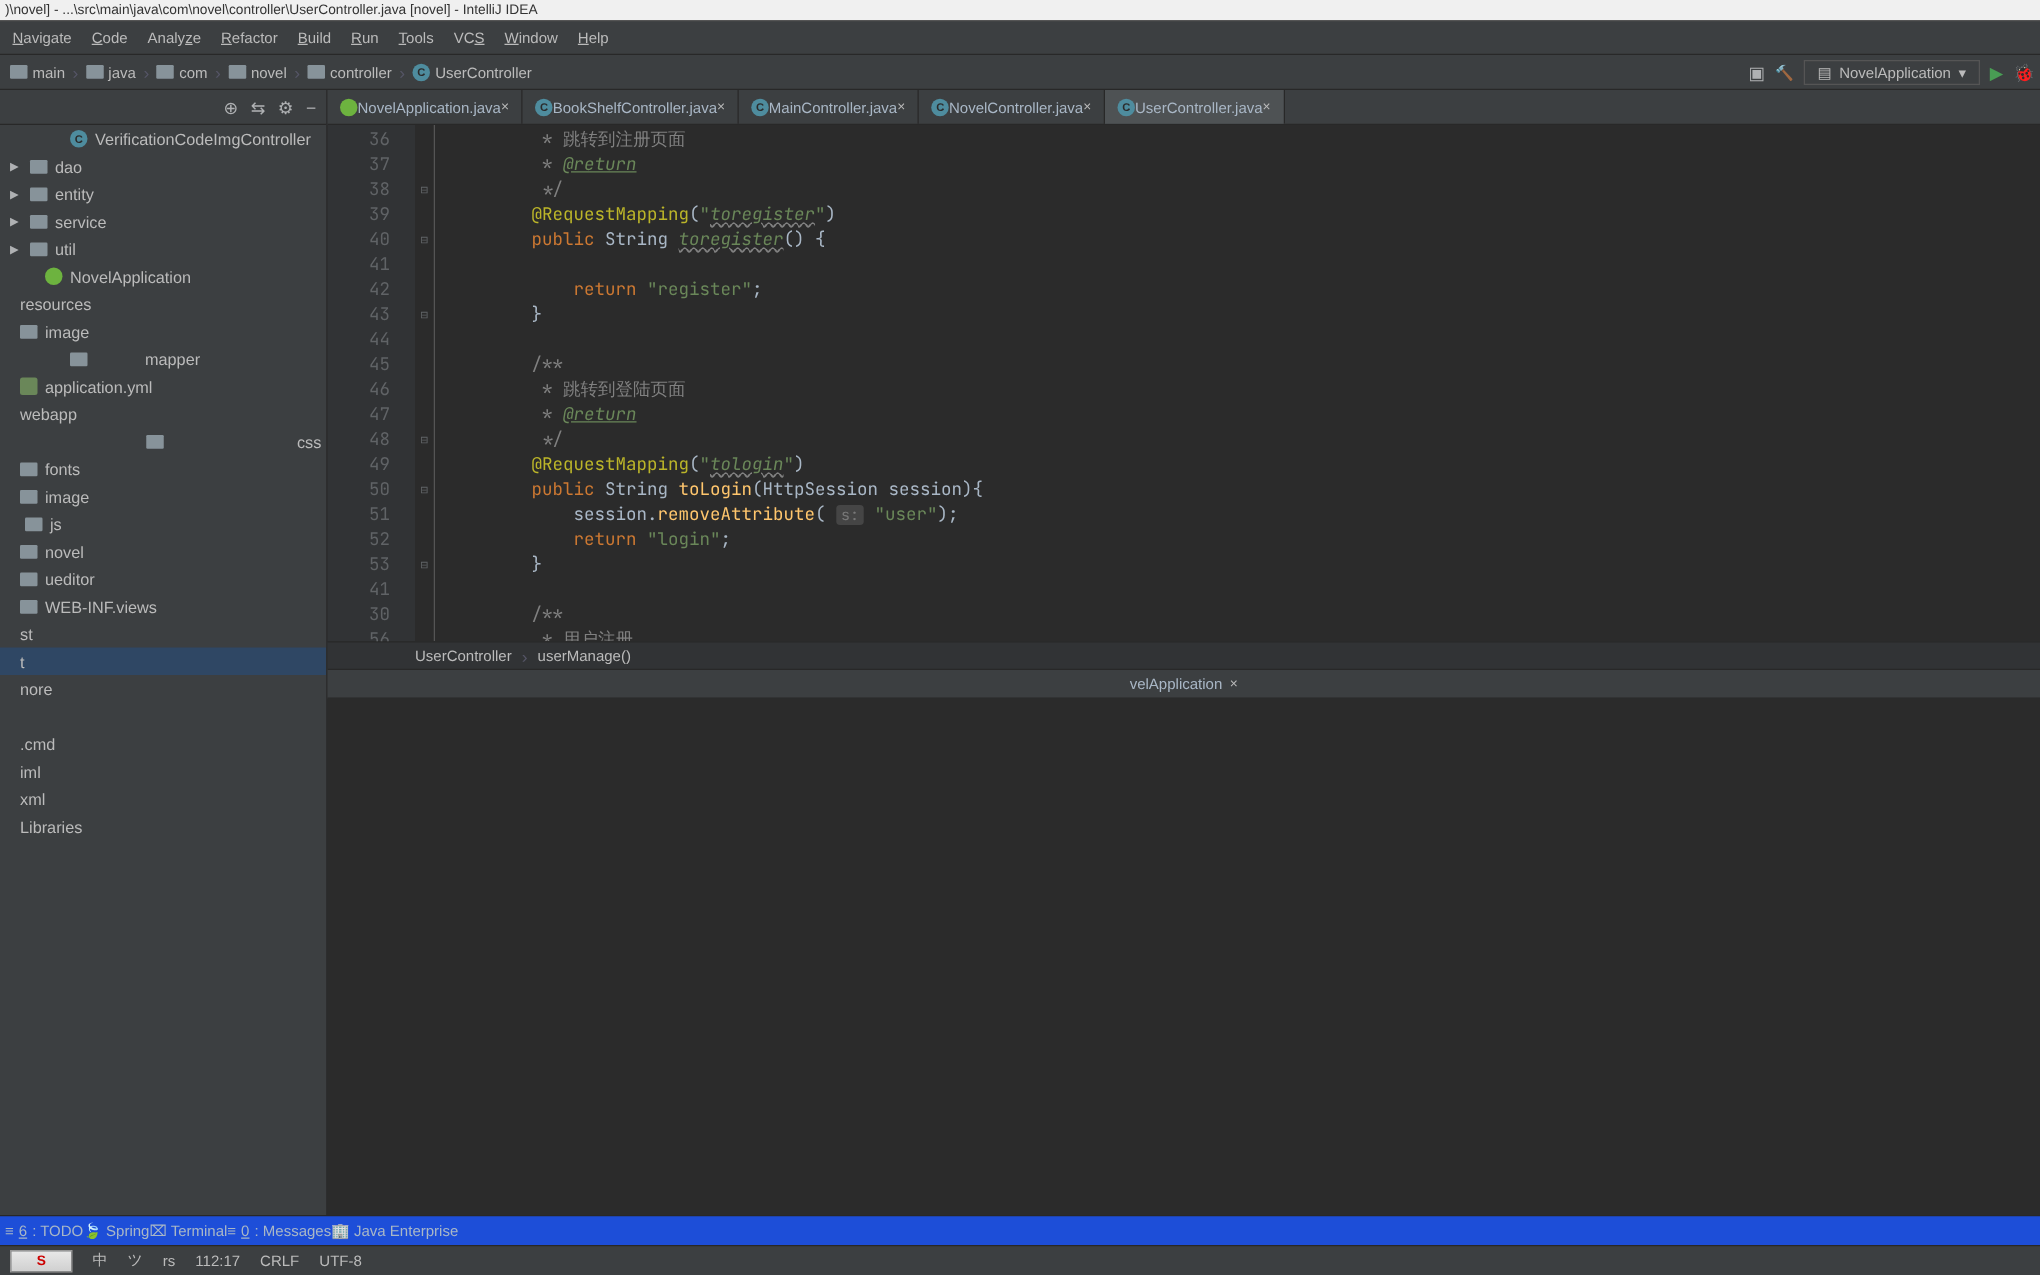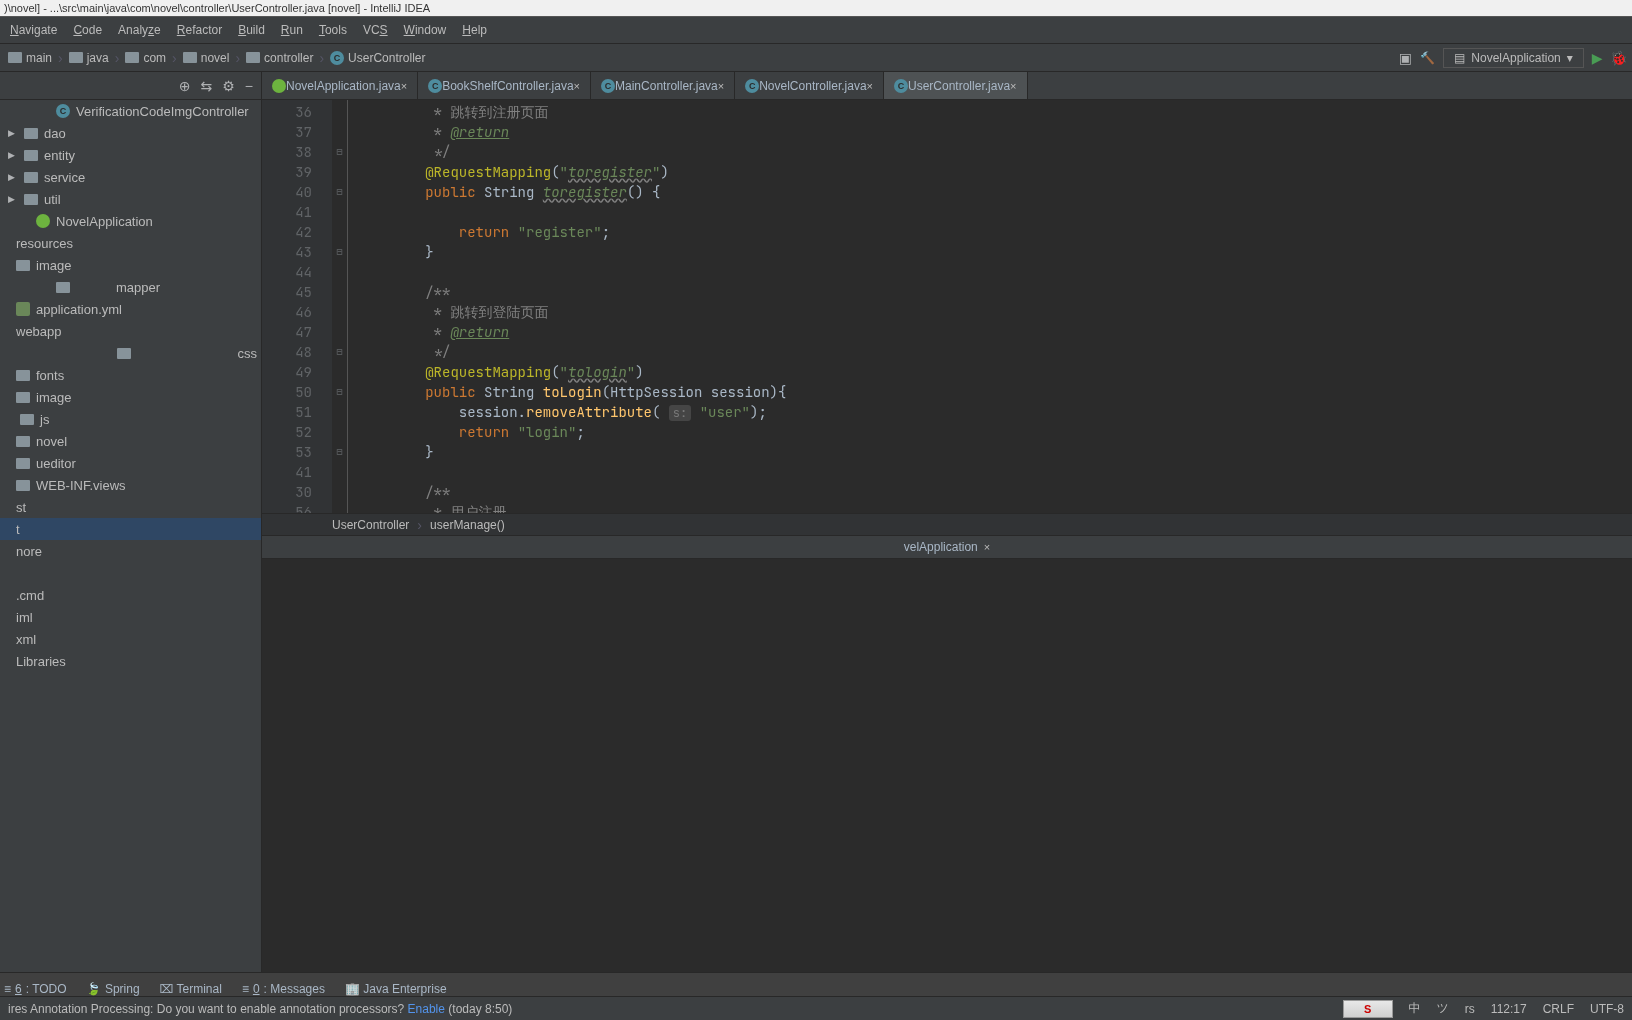--- a/index.html
+++ b/index.html
@@ -236,26 +236,26 @@
       cursor: pointer;
     }
     .run-output {
       flex: 1;
       min-height: 118px;
       background: #2b2b2b;
     }
     
     .tool-window-bar {
       height: 24px;
-      background: #404040;
+      background: #1d4ed8;
       border-top: 1px solid #282828;
       display: flex;
-      align-items: flex-end;
+      align-items: center;
       padding: 0 4px;
-      gap: 20px;
+      gap: 0;
       font-size: 12px;
     }
     .tw-item { display: flex; align-items: center; gap: 4px; cursor: pointer; }
     .tw-num { text-decoration: underline; }
     
     .status-bar {
       height: 24px;
       background: #3c3f41;
       border-top: 1px solid #282828;
       display: flex;
@@ -568,23 +568,20 @@
 
 <div class="tool-window-bar" id="twbar">
     <div class="tw-item">≡ <span class="tw-num">6</span>: TODO</div>
     <div class="tw-item">🍃 Spring</div>
     <div class="tw-item">⌧ Terminal</div>
     <div class="tw-item">≡ <span class="tw-num">0</span>: Messages</div>
     <div class="tw-item">🏢 Java Enterprise</div>
   </div>
 
 <div class="status-bar">
-  <div>
-    <span>ires Annotation Processing: Do you want to enable annotation processors? </span><span class="status-link">Enable</span><span> (today 8:50)</span>
-  </div>
   <div class="status-right">
     <div class="ime-box">
       <span>S</span>
     </div>
     <span>中</span>
     <span>ツ</span>
     <span>rs</span>
     <span>112:17</span>
     <span>CRLF</span>
     <span>UTF-8</span>

